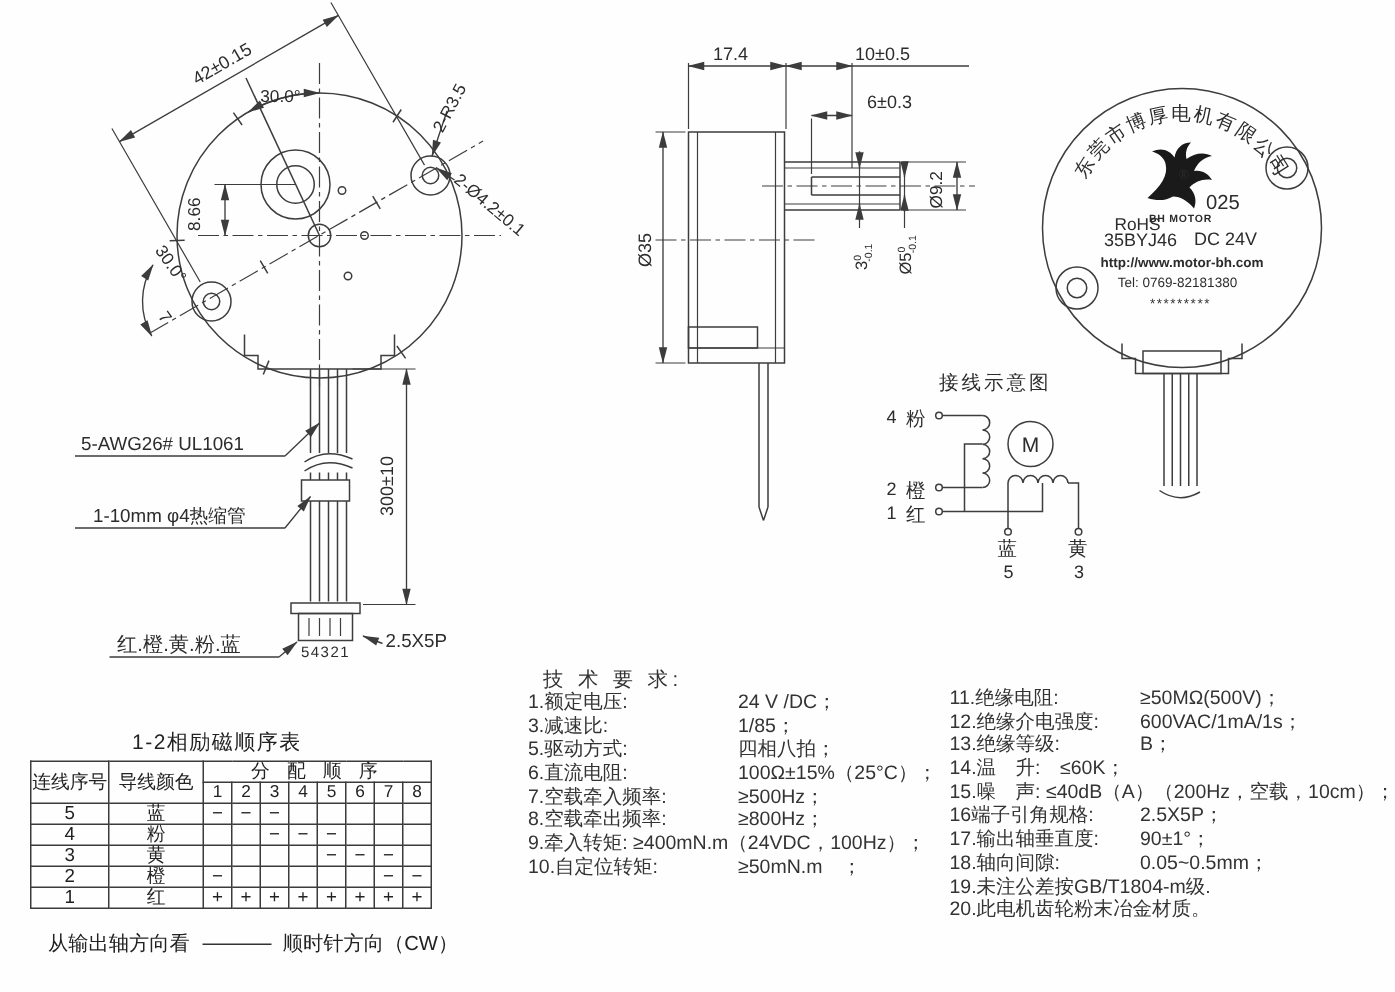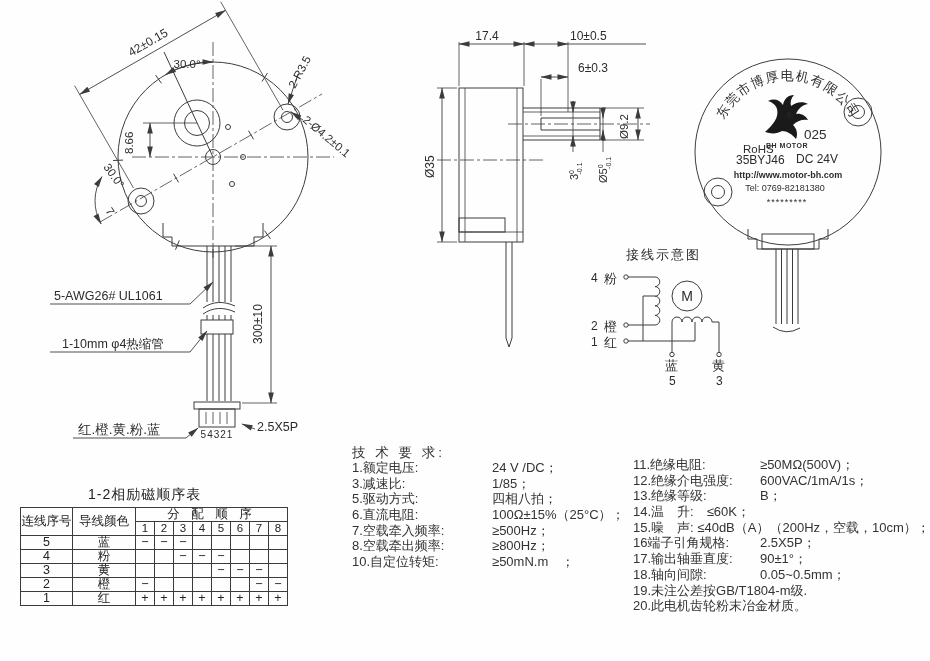--- a/index.html
+++ b/index.html
@@ -10,21 +10,21 @@
   
   .seq-title{position:absolute;left:88px;top:486px;font-size:14px;letter-spacing:1px;color:#222;}
   .seq-table{position:absolute;left:20px;top:507px;border-collapse:collapse;table-layout:fixed;}
   .seq-table th,.seq-table td{border:1px solid #3b3b3b;text-align:center;padding:0;
       font-size:12.5px;font-weight:normal;line-height:13px;height:13px;color:#222;}
   .seq-table .steps-row th{font-size:11.5px;height:12px;}
   .seq-note{position:absolute;left:32px;top:620px;display:flex;align-items:center;gap:8px;
       font-size:13.5px;color:#222;white-space:nowrap;}
   .seq-note .dash{width:46px;border-top:1.5px solid #333;height:0;}
   
-  .tech-title{position:absolute;left:352px;top:444px;font-size:13.5px;letter-spacing:3px;color:#333;white-space:nowrap;}
+  .tech-title{position:absolute;left:362px;top:444px;font-size:13.5px;letter-spacing:3px;color:#333;white-space:nowrap;}
   .tech-col{position:absolute;font-size:13px;color:#333;}
   .tech-col .tech-row{display:flex;white-space:nowrap;line-height:15.7px;height:15.7px;}
   .tech-left{left:352px;top:460px;width:262px;}
   .tech-left .tlabel{flex:0 0 140px;}
   .tech-right{left:613px;top:457px;width:317px;margin-left:20px;}
   .tech-right .tlabel{flex:0 0 127px;}
   .tvalue{flex:1;}
 </style>
 </head>
 <body>
@@ -306,20 +306,25 @@
           <td>+</td>
           <td>+</td>
           <td>+</td>
           <td>+</td>
           <td>+</td>
           <td>+</td>
           <td>+</td>
         </tr>
       </tbody>
 </table>
+<div class="seq-note">
+  <span>从输出轴方向看</span>
+  <span class="dash"></span>
+  <span>顺时针方向（CW）</span>
+</div>
 
 <div class="tech-title">技 术 要 求:</div>
 <div class="tech-col tech-left">
       <div class="tech-row">
         <span class="tlabel">1.额定电压:</span>
         <span class="tvalue">24 V /DC；</span>
       </div>
       <div class="tech-row">
         <span class="tlabel">3.减速比:</span>
         <span class="tvalue">1/85；</span>
@@ -334,20 +339,24 @@
       </div>
       <div class="tech-row">
         <span class="tlabel">7.空载牵入频率:</span>
         <span class="tvalue">≥500Hz；</span>
       </div>
       <div class="tech-row">
         <span class="tlabel">8.空载牵出频率:</span>
         <span class="tvalue">≥800Hz；</span>
       </div>
       <div class="tech-row">
+        <span class="tlabel">9.牵入转矩: ≥400mN.m（24VDC，100Hz）；</span>
+        <span class="tvalue"></span>
+      </div>
+      <div class="tech-row">
         <span class="tlabel">10.自定位转矩:</span>
         <span class="tvalue">≥50mN.m　；</span>
       </div>
     </div>
 <div class="tech-col tech-right">
       <div class="tech-row">
         <span class="tlabel">11.绝缘电阻:</span>
         <span class="tvalue">≥50MΩ(500V)；</span>
       </div>
       <div class="tech-row">

